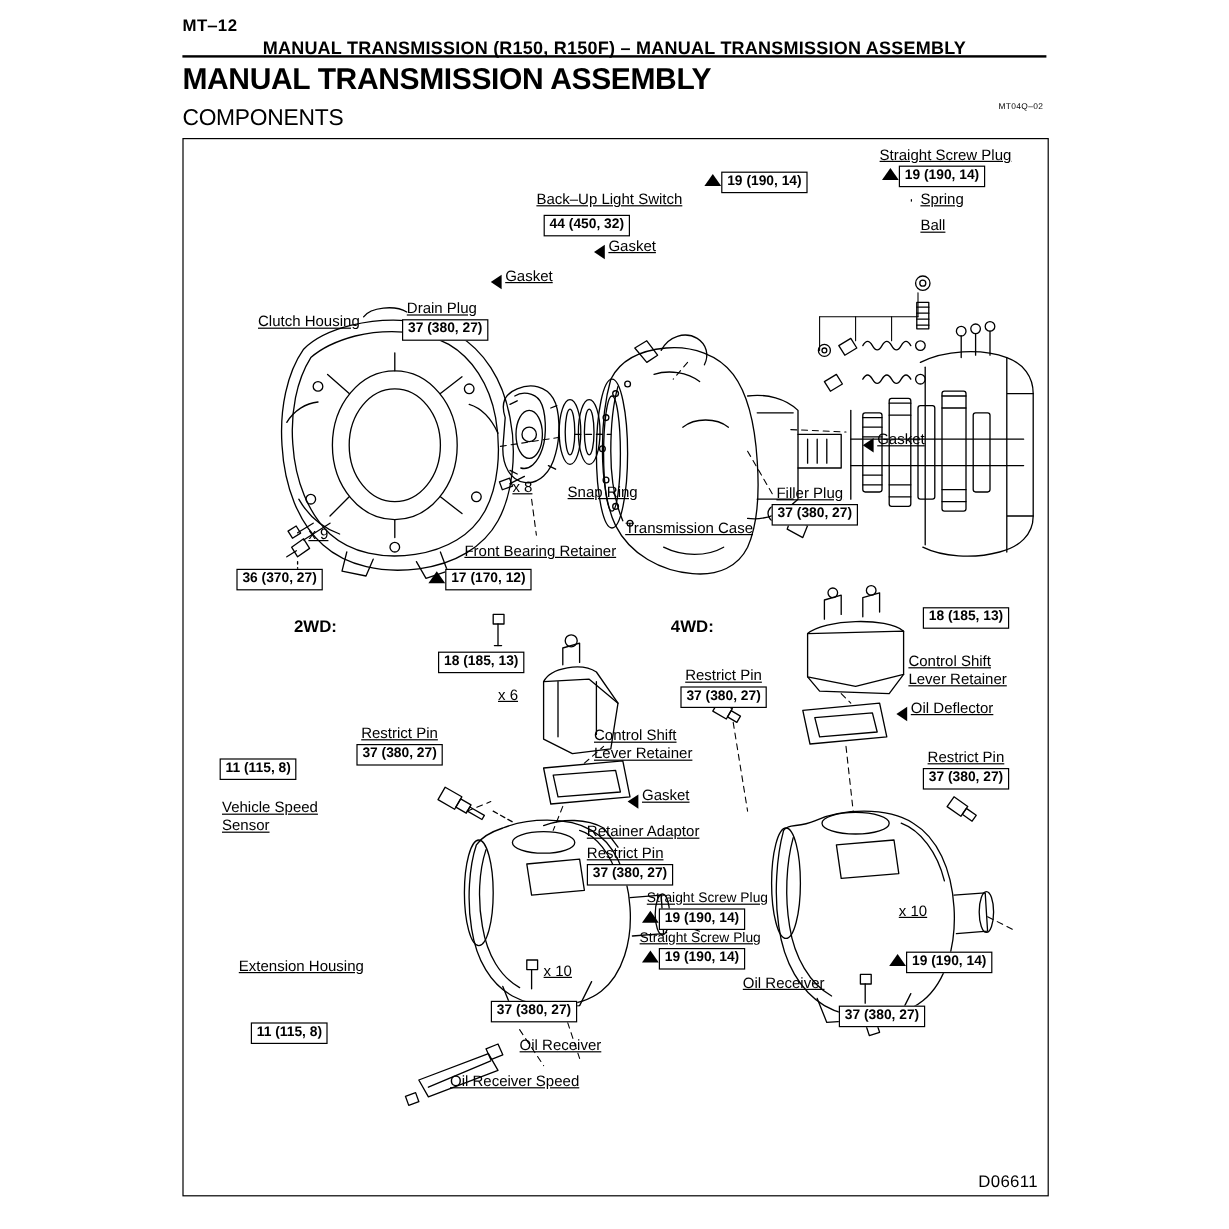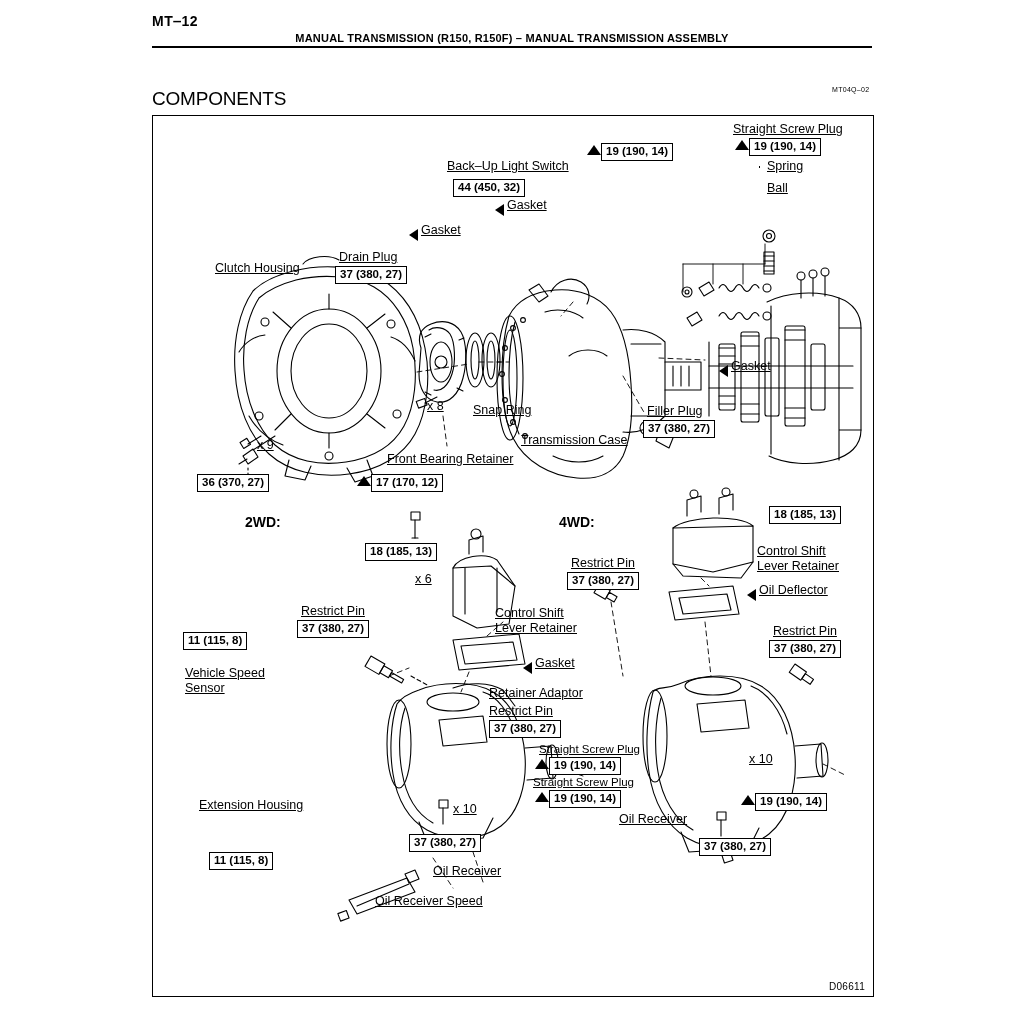--- a/index.html
+++ b/index.html
@@ -13,21 +13,21 @@
   }
   .page{position:absolute;inset:0;}
 
   
   .pagenum{
     position:absolute;left:152px;top:13px;
     font-size:14px;font-weight:bold;letter-spacing:0.5px;
   }
   .headline{
     position:absolute;left:152px;top:32px;width:720px;
-    text-align:center;font-size:11px;font-weight:bold;
+    text-align:center;font-size:15px;font-weight:bold;
     letter-spacing:0.2px;
   }
   .headrule{
     position:absolute;left:152px;top:46px;width:720px;height:2px;background:#000;
   }
   .title{
     position:absolute;left:152px;top:52px;
     font-size:25px;font-weight:bold;letter-spacing:-0.3px;
   }
   .subtitle{
@@ -38,21 +38,21 @@
     position:absolute;left:832px;top:86px;
     font-size:7px;letter-spacing:0.3px;
   }
 
   
   .frame{
     position:absolute;left:152px;top:115px;width:720px;height:880px;
     border:1px solid #000;
   }
   .figcode{
-    position:absolute;right:8px;bottom:4px;font-size:10px;letter-spacing:0.3px;
+    position:absolute;right:8px;bottom:4px;font-size:14px;letter-spacing:0.3px;
   }
 
   
   .lbl{
     position:absolute;font-size:12.5px;white-space:nowrap;line-height:15px;text-decoration:underline;
   }
   .lbl.sm{font-size:11.5px;}
   .box{
     position:absolute;font-size:11.5px;font-weight:bold;
     border:1px solid #000;padding:1px 4px 2px 4px;background:#fff;
@@ -85,20 +85,21 @@
   svg.art *{vector-effect:non-scaling-stroke;}
 </style>
 </head>
 <body>
 
 <div class="page">
 
   <div class="pagenum">MT‒12</div>
   <div class="headline">MANUAL TRANSMISSION (R150, R150F)   –   MANUAL TRANSMISSION ASSEMBLY</div>
   <div class="headrule"></div>
+  <div class="title">MANUAL TRANSMISSION ASSEMBLY</div>
   <div class="subtitle">COMPONENTS</div>
   <div class="doccode">MT04Q‒02</div>
 
   <div class="frame">
 
     <svg class="art" viewBox="0 0 720 880">
       <g fill="none" stroke="#000" stroke-width="1.1" stroke-linejoin="round" stroke-linecap="round">
 
         <path d="M100 175 C86 195 80 225 82 255 C84 290 96 320 116 338
                  C136 356 166 362 196 358 C226 354 250 340 262 318

